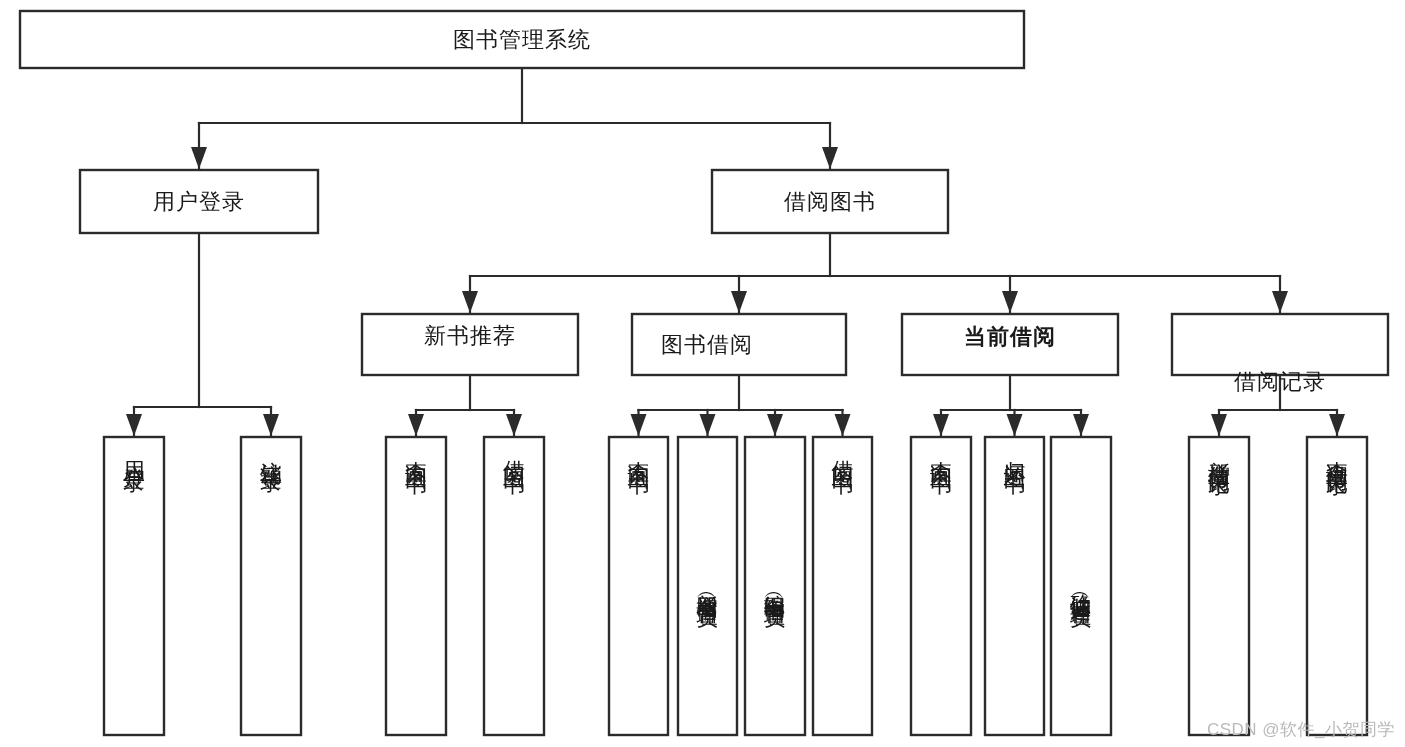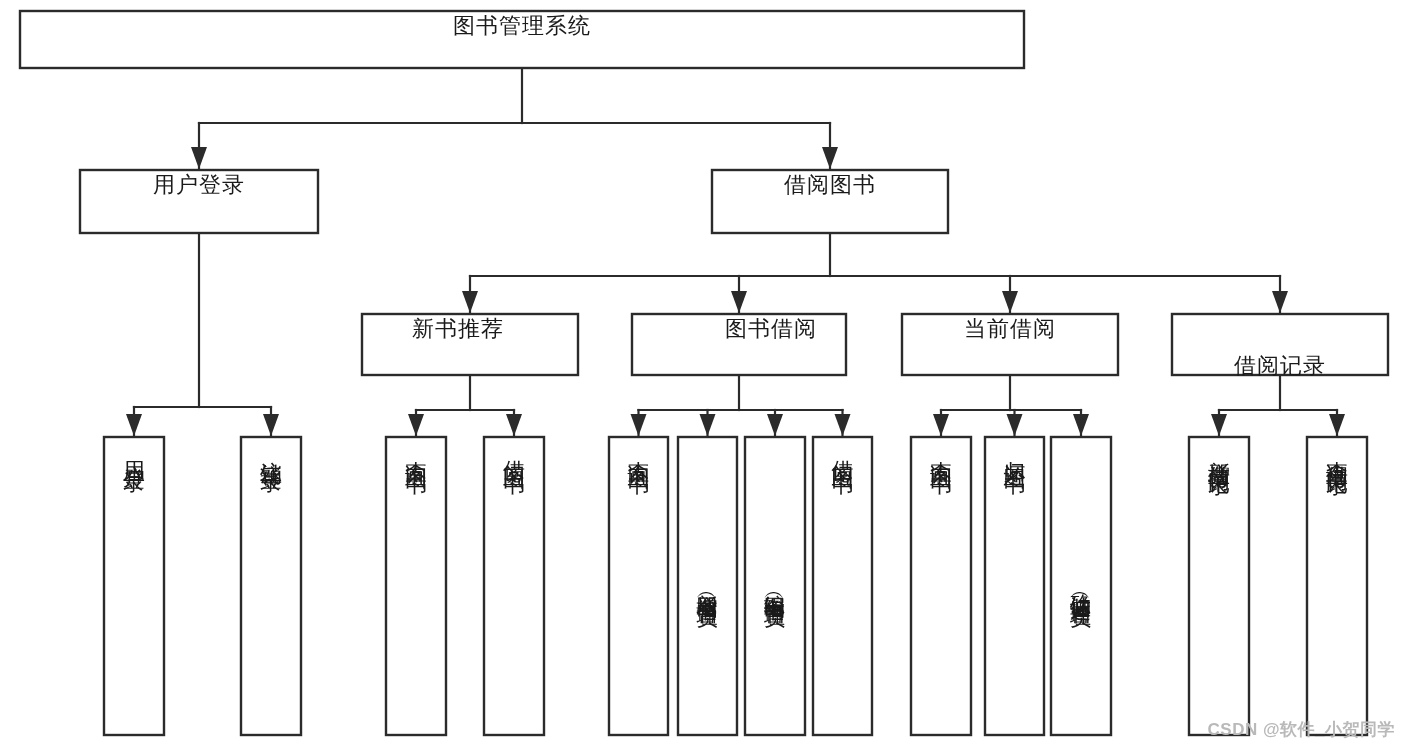--- a/index.html
+++ b/index.html
@@ -53,41 +53,41 @@
     font-family: "Liberation Sans", "DejaVu Sans", sans-serif;
     font-size: 22px;
     line-height: 1;
     letter-spacing: 4px;
     color: #1a1a1a;
     white-space: nowrap;
   }
   .hlabel-wrap {
     position: absolute;
     display: flex;
+    align-items: center;
     justify-content: center;
     pointer-events: none;
   }
   .hlabel-text {
     font-family: "Liberation Sans", "DejaVu Sans", sans-serif;
     font-size: 22px;
     color: #1a1a1a;
     white-space: nowrap;
     letter-spacing: 1px;
   }
   #watermark {
     position: absolute;
     right: 10px;
     bottom: 6px;
     font-family: "Liberation Sans", "DejaVu Sans", sans-serif;
     font-size: 17px;
     color: #b9b9b9;
     letter-spacing: 0.5px;
     pointer-events: none;
     white-space: nowrap;
-    font-weight: bold;
   }
 </style>
 </head>
 <body>
 
 <div id="stage">
 
   <svg id="diagram" viewBox="0 0 1405 747">
     <g id="connectors">
         <line x1="522" y1="68" x2="522" y2="123" class="connector"></line>
@@ -170,27 +170,27 @@
   <div id="labels">
       <div class="hlabel-wrap" style="left: 20px; top: 11px; width: 1004px; height: 57px;">
         <span class="hlabel-text">图书管理系统</span>
       </div>
       <div class="hlabel-wrap" style="left: 80px; top: 170px; width: 238px; height: 63px;">
         <span class="hlabel-text">用户登录</span>
       </div>
       <div class="hlabel-wrap" style="left: 712px; top: 170px; width: 236px; height: 63px;">
         <span class="hlabel-text">借阅图书</span>
       </div>
-      <div class="hlabel-wrap" style="left: 350px; top: 314px; width: 216px; height: 44px;">
+      <div class="hlabel-wrap" style="left: 362px; top: 314px; width: 216px; height: 44px;">
         <span class="hlabel-text">新书推荐</span>
       </div>
-      <div class="hlabel-wrap" style="left: 664px; top: 314px; width: 214px; height: 61px;">
+      <div class="hlabel-wrap" style="left: 600px; top: 314px; width: 214px; height: 61px;">
         <span class="hlabel-text">图书借阅</span>
       </div>
-      <div class="hlabel-wrap" style="left: 902px; top: 314px; width: 216px; height: 46px;">
+      <div class="hlabel-wrap" style="left: 902px; top: 314px; width: 216px; height: 46px; font-weight: bold;">
         <span class="hlabel-text">当前借阅</span>
       </div>
       <div class="hlabel-wrap" style="left: 1172px; top: 314px; width: 216px; height: 61px; margin-top: 37px;">
         <span class="hlabel-text">借阅记录</span>
       </div>
       <div class="vlabel-wrap" style="left: 104px; top: 443px; width: 60px; height: 286px;">
         <span class="vlabel-text">用户登录</span>
       </div>
       <div class="vlabel-wrap" style="left: 241px; top: 443px; width: 60px; height: 286px;">
         <span class="vlabel-text">注销登录</span>

